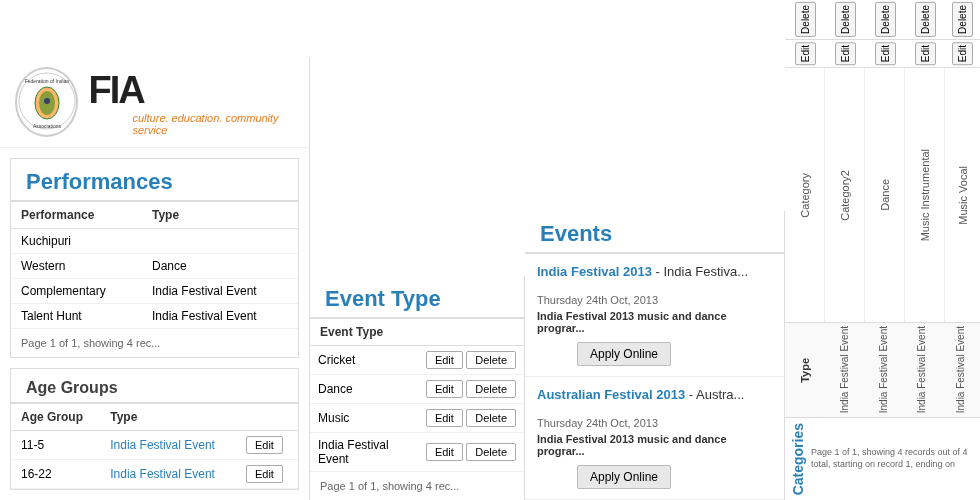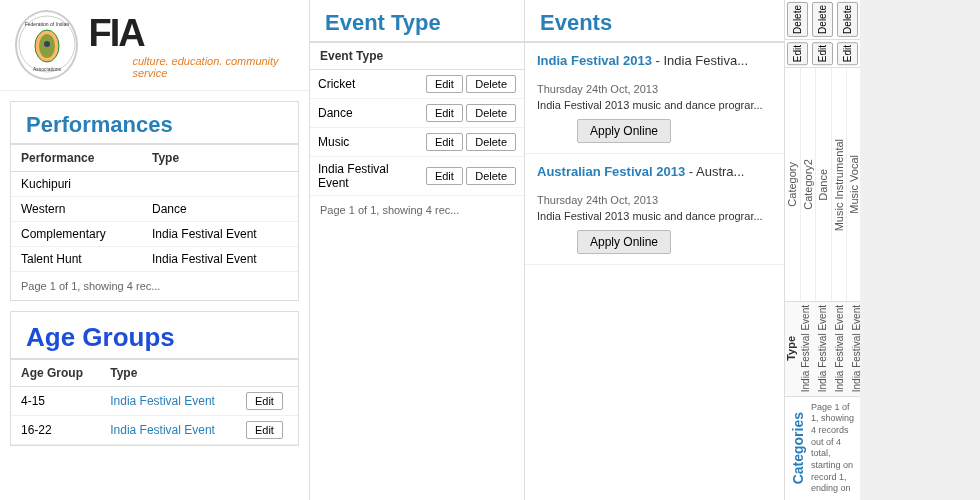--- a/index.html
+++ b/index.html
@@ -1,38 +1,38 @@
 <!DOCTYPE html>
 <html><head>
   <meta charset="utf-8">
   <style>
     * { box-sizing: border-box; margin: 0; padding: 0; }
     body { font-family: Arial, sans-serif; font-size: 13px; background: #f0f0f0; overflow: hidden; }
 
-    .main-container { display: flex; width: 860px; height: 500px; background: #fff; }
+    .main-container { display: flex; width: 980px; height: 500px; background: #fff; align-items: flex-end; }
 
     
     .left-panel { width: 310px; min-width: 310px; background: #fff; border-right: 1px solid #ddd; overflow-y: auto; }
 
     
     .header { background: #fff; padding: 10px 15px; display: flex; align-items: center; border-bottom: 1px solid #eee; }
     .logo-area { display: flex; align-items: center; gap: 10px; }
     .logo-circle { width: 70px; height: 70px; border-radius: 50%; border: 2px solid #ccc; overflow: hidden; display: flex; align-items: center; justify-content: center; position: relative; background: #fff; }
 
     
     .section-box { margin: 10px; border: 1px solid #ddd; background: #fff; }
     .section-title { color: #2980b9; font-size: 22px; font-weight: bold; padding: 10px 15px 5px; border-bottom: 2px solid #ddd; }
     .section-table { width: 100%; border-collapse: collapse; }
     .section-table th { text-align: left; padding: 6px 10px; font-weight: bold; color: #333; border-bottom: 1px solid #ddd; font-size: 12px; }
     .section-table td { padding: 5px 10px; font-size: 12px; border-bottom: 1px solid #f0f0f0; }
     .pagination-text { padding: 8px 10px; font-size: 11px; color: #666; }
 
     
     .age-section { margin: 10px; border: 1px solid #ddd; background: #fff; }
-    .age-title { color: #1d4ed8; font-size: 26px; font-weight: bold; padding: 10px 15px 5px; border-bottom: 2px solid #ddd; }
+    .age-title { color: #404040; font-size: 16px; font-weight: bold; padding: 10px 15px 5px; border-bottom: 2px solid #ddd; }
     .age-table { width: 100%; border-collapse: collapse; }
     .age-table th { text-align: left; padding: 6px 10px; font-weight: bold; color: #333; border-bottom: 1px solid #ddd; font-size: 12px; }
     .age-table td { padding: 5px 10px; font-size: 12px; border-bottom: 1px solid #f0f0f0; }
     .age-table .blue-link { color: #2980b9; }
 
     
     .btn-edit { background: #fff; border: 1px solid #aaa; padding: 2px 8px; font-size: 11px; cursor: pointer; border-radius: 2px; }
     .btn-delete { background: #fff; border: 1px solid #aaa; padding: 2px 8px; font-size: 11px; cursor: pointer; border-radius: 2px; }
 
     
@@ -41,21 +41,21 @@
     .event-type-table { width: 100%; border-collapse: collapse; }
     .event-type-table th { text-align: left; padding: 6px 10px; font-weight: bold; color: #333; border-bottom: 1px solid #ddd; font-size: 12px; }
     .event-type-table td { padding: 5px 8px; font-size: 12px; border-bottom: 1px solid #f0f0f0; }
     .et-pagination { padding: 8px 10px; font-size: 11px; color: #666; }
 
     
     .events-panel { width: 260px; min-width: 260px; background: #fff; border-right: 1px solid #ddd; overflow-y: auto; }
     .events-title { color: #2980b9; font-size: 22px; font-weight: bold; padding: 10px 15px 5px; border-bottom: 2px solid #ddd; }
     .event-item { padding: 10px 12px; border-bottom: 1px solid #eee; }
     .event-item-date { color: #666; font-size: 11px; margin-top: 15px; }
-    .event-item-desc { color: #333; font-size: 11px; margin-top: 4px; }
+    .event-item-desc { color: #333; font-size: 11px; margin-top: 4px; font-weight: bold; }
     .btn-apply { background: #e8e8e8; border: 1px solid #bbb; padding: 4px 12px; font-size: 12px; cursor: pointer; border-radius: 2px; margin-top: 8px; display: inline-block; margin-left: 40px; }
     .btn-rot { border: 1px solid #aaa; background: #f5f5f5; padding: 3px 5px; font-size: 10px; cursor: pointer; border-radius: 2px; writing-mode: vertical-rl; text-orientation: mixed; transform: rotate(180deg); }
 
     
     .rotated-outer { background: #fff; width: 195px; overflow: hidden; position: relative; }
   </style>
 </head>
 <body>
 
 <div class="main-container">
@@ -123,21 +123,21 @@
       <table class="age-table">
         <thead>
           <tr>
             <th>Age Group</th>
             <th>Type</th>
             <th></th>
           </tr>
         </thead>
         <tbody id="age-tbody">
             <tr>
-              <td>4-15</td>
+              <td>11-5</td>
               <td class="blue-link" style="color:#2980b9;">India Festival Event</td>
               <td><button class="btn-edit">Edit</button></td>
             </tr>
             <tr>
               <td>16-22</td>
               <td class="blue-link" style="color:#2980b9;">India Festival Event</td>
               <td><button class="btn-edit">Edit</button></td>
             </tr>
           </tbody>
       </table>

